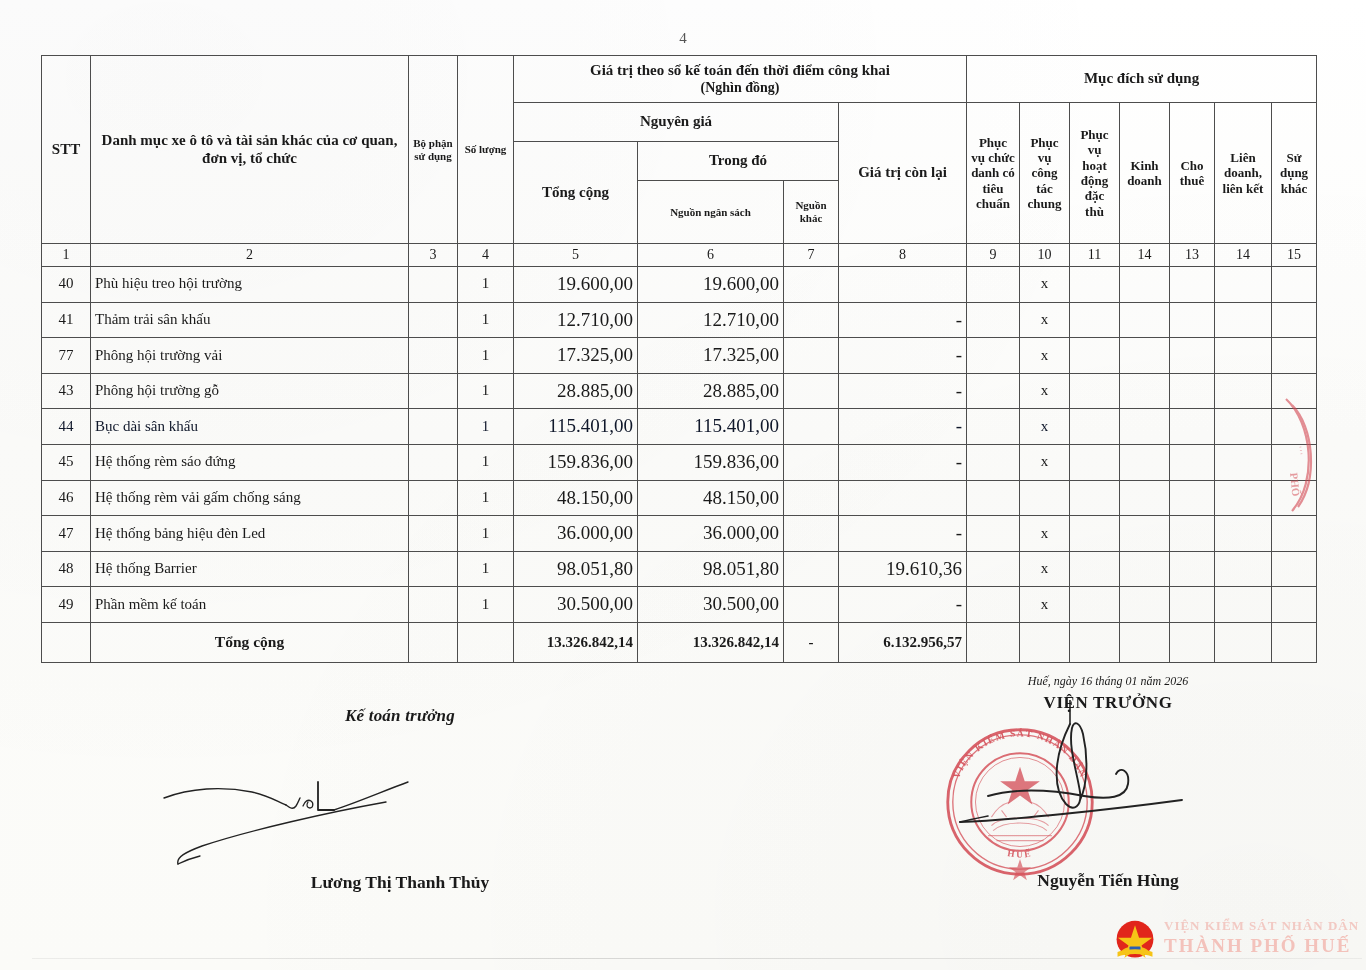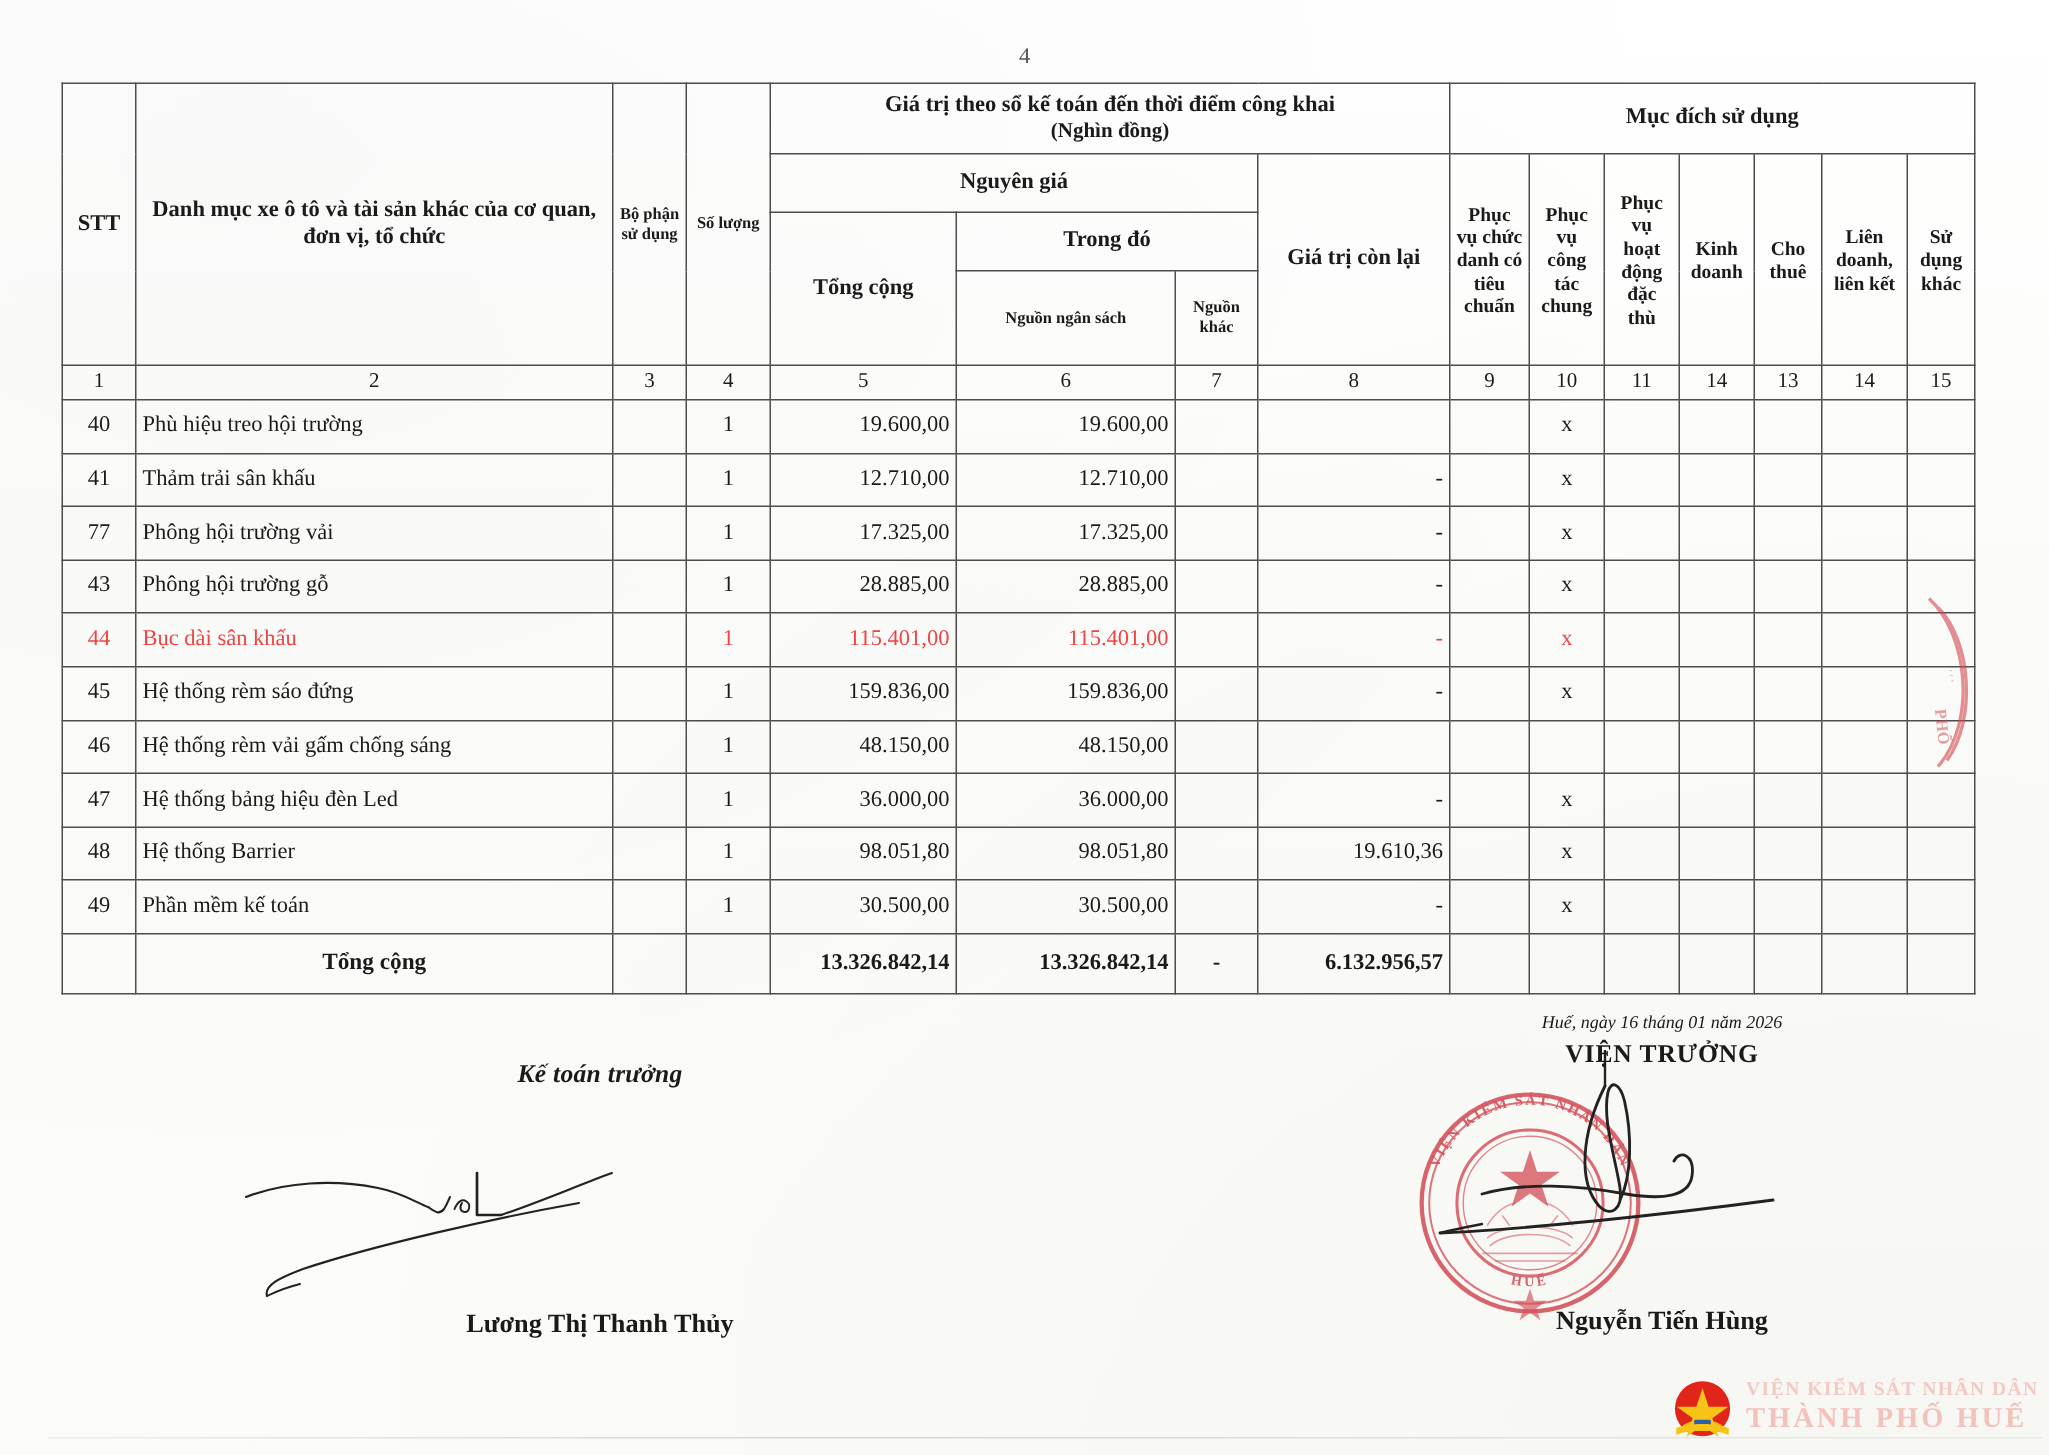--- a/index.html
+++ b/index.html
@@ -50,23 +50,23 @@
   .hdr-sm{font-size:11px;}
   .hdr-xs{font-size:13px;}
   .sub-note{font-weight:bold;font-size:14px;}
   .numrow td{
     text-align:center;font-size:14px;height:22px;font-weight:normal;
   }
   tr.data-row td{height:34.6px;}
   .c-stt{text-align:center;font-size:15px;}
   .c-name{text-align:left;padding-left:8px;font-size:15px;}
   .c-qty{text-align:center;font-size:15px;}
-  .c-num{text-align:right;padding-right:9px;font-size:15px;}
+  .c-num{text-align:right;padding-right:9px;font-size:19px;}
   .c-mid{text-align:center;font-size:15px;}
-  .dim{color:#ef4444;}
+  .dim{color:#0f172a;}
   tr.total-row td{height:39px;font-weight:bold;}
   .t-label{text-align:center;font-size:15.5px;font-weight:bold;}
   .t-num{text-align:right;padding-right:7px;font-size:15px;font-weight:bold;}
 
   
   .sig{position:absolute;text-align:center;}
   .sig-left{left:150px;top:706px;width:500px;}
   .sig-right{left:898px;top:674px;width:420px;}
   .sig-role{font-weight:bold;font-size:17px;letter-spacing:.2px;font-style:italic;}
   .sig-role-caps{font-weight:bold;font-size:17px;letter-spacing:.6px;position:relative;z-index:4;}

